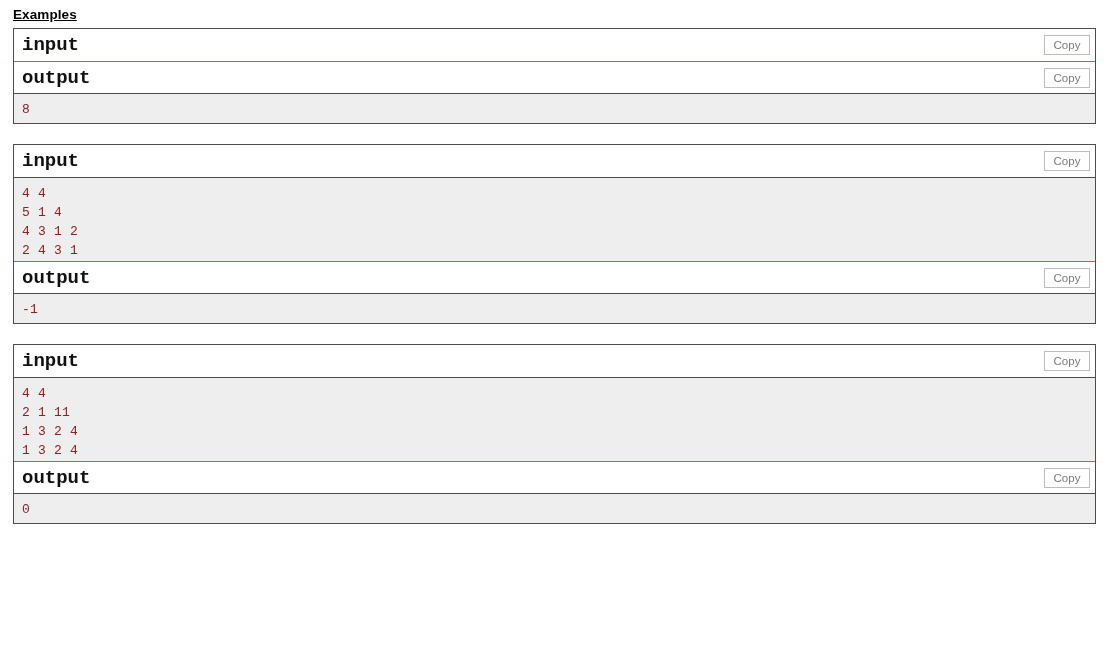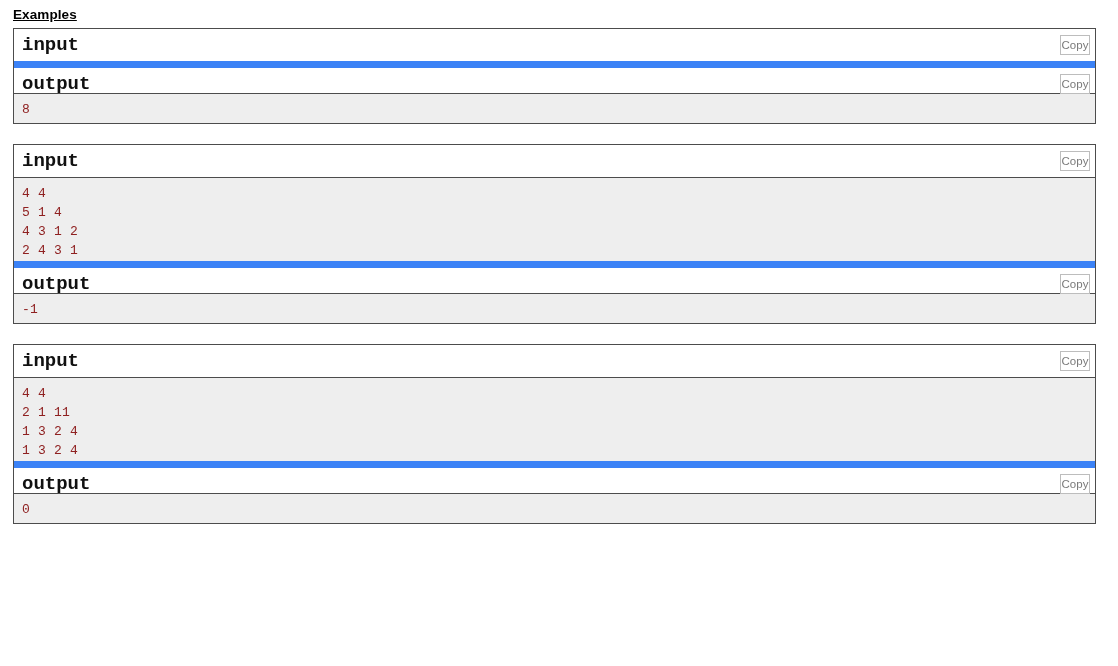--- a/index.html
+++ b/index.html
@@ -50,40 +50,40 @@
     position: relative;
     background: #ffffff;
     border-bottom: 1px solid #4c4c4c;
     height: 33px;
     box-sizing: border-box;
   }
   .io-block.input-block > .io-header {
     border-top: none;
   }
   .io-block.output-block > .io-header {
-    border-top: 7px solid #3b82f6;
+    border-top: 1px solid #3b82f6;
     margin-top: -1px;
   }
 
   .io-title {
     font-family: "Liberation Mono", "DejaVu Sans Mono", monospace;
     font-size: 19px;
     font-weight: bold;
     color: #111111;
     line-height: 32px;
     padding-left: 8px;
     display: inline-block;
     letter-spacing: 0px;
   }
 
   .copy-btn {
     position: absolute;
     right: 5px;
     top: 6px;
-    width: 30px;
+    width: 46px;
     height: 20px;
     border: 1px solid #bdbdbd;
     background: #ffffff;
     color: #7a7a7a;
     font-family: "Liberation Sans", sans-serif;
     font-size: 11.5px;
     line-height: 18px;
     text-align: center;
     box-sizing: border-box;
     cursor: pointer;

